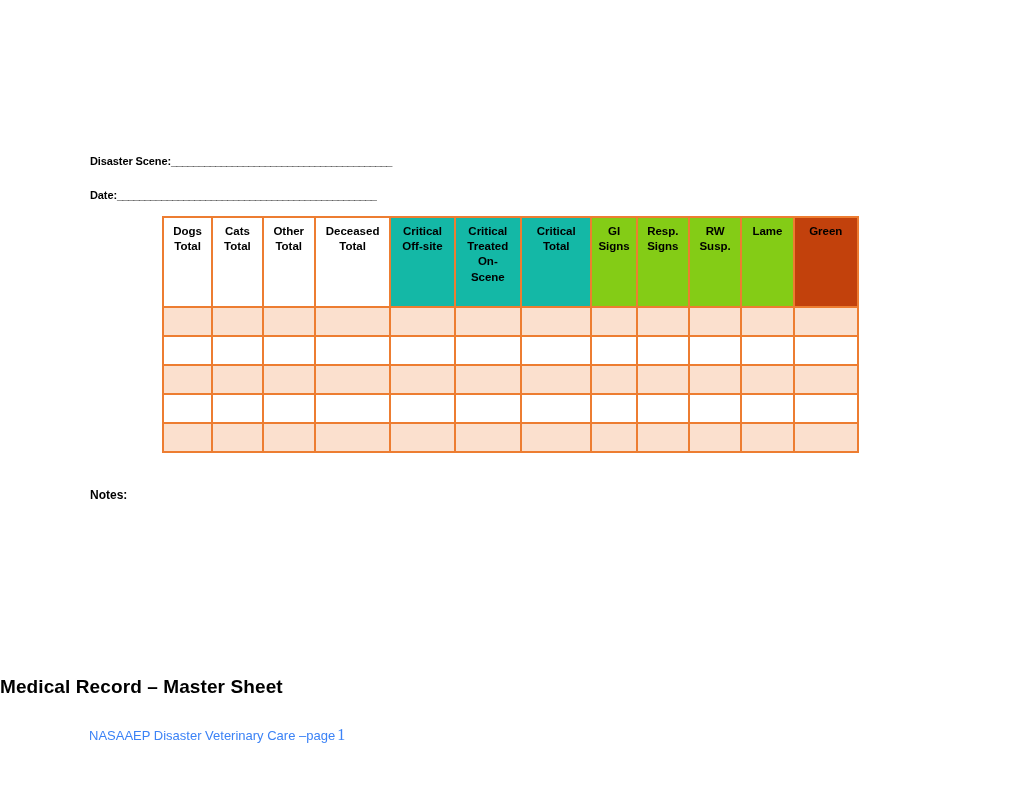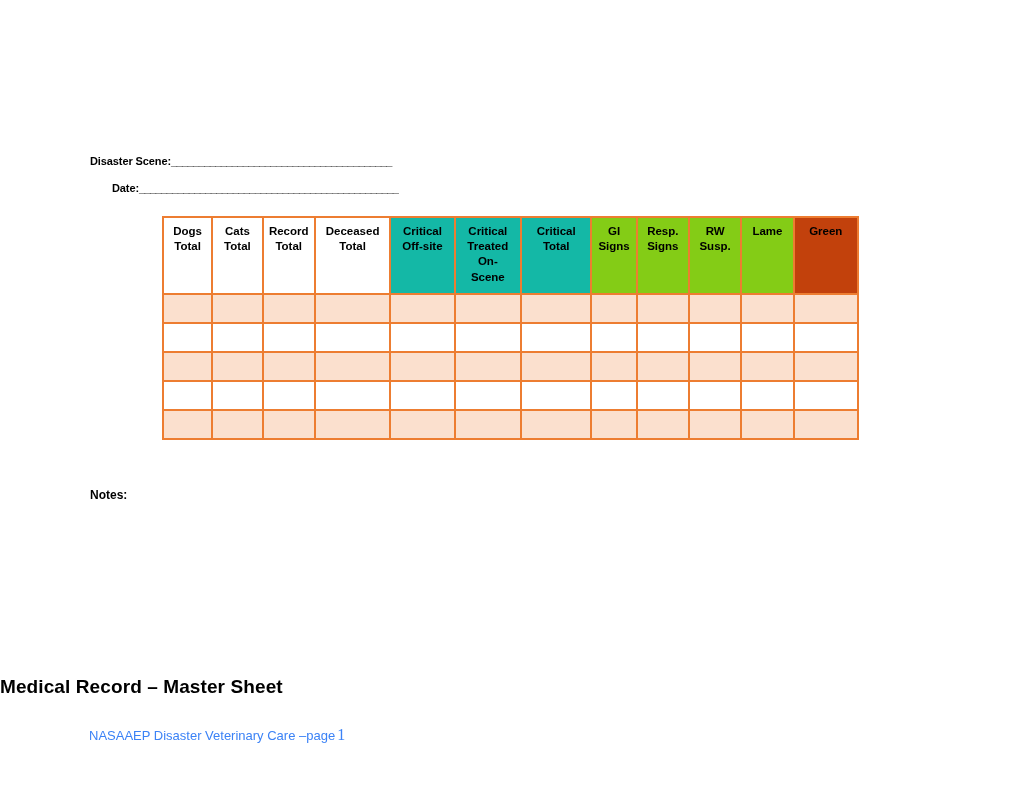--- a/index.html
+++ b/index.html
@@ -37,21 +37,21 @@
   
   .field-line {
     position: absolute;
     left: 90px;
     font-size: 11px;
     font-weight: bold;
     white-space: nowrap;
     letter-spacing: -0.1px;
   }
   .field-scene { top: 155px; }
-  .field-date  { top: 182px; margin-left: 22px; }
+  .field-date  { top: 189px; }
   .field-label { font-weight: bold; }
   .field-rule  { font-weight: bold; letter-spacing: -0.6px; }
 
   
   .triage-table {
     position: absolute;
     left: 162px;
     top: 216px;
     border-collapse: collapse;
     table-layout: fixed;
@@ -64,21 +64,21 @@
     margin: 0;
     font-size: 11.5px;
     font-weight: bold;
     text-align: center;
     vertical-align: top;
     line-height: 1.32;
     color: #000000;
     box-sizing: border-box;
   }
   .triage-table thead th {
-    height: 77px;
+    height: 90px;
     padding-top: 6px;
   }
   .triage-table tbody td {
     height: 29px;
   }
 
   
   .hc-white  { background: #ffffff; }
   .hc-red    { background: #14b8a6; }
   .hc-yellow { background: #84cc16; }
@@ -158,21 +158,21 @@
       <tr>
           <th class="hc-white">
             <div>Dogs</div>
             <div>Total</div>
           </th>
           <th class="hc-white">
             <div>Cats</div>
             <div>Total</div>
           </th>
           <th class="hc-white">
-            <div>Record</div>
+            <div>Other</div>
             <div>Total</div>
           </th>
           <th class="hc-white">
             <div>Deceased</div>
             <div>Total</div>
           </th>
           <th class="hc-red">
             <div>Critical</div>
             <div>Off-site</div>
           </th>

